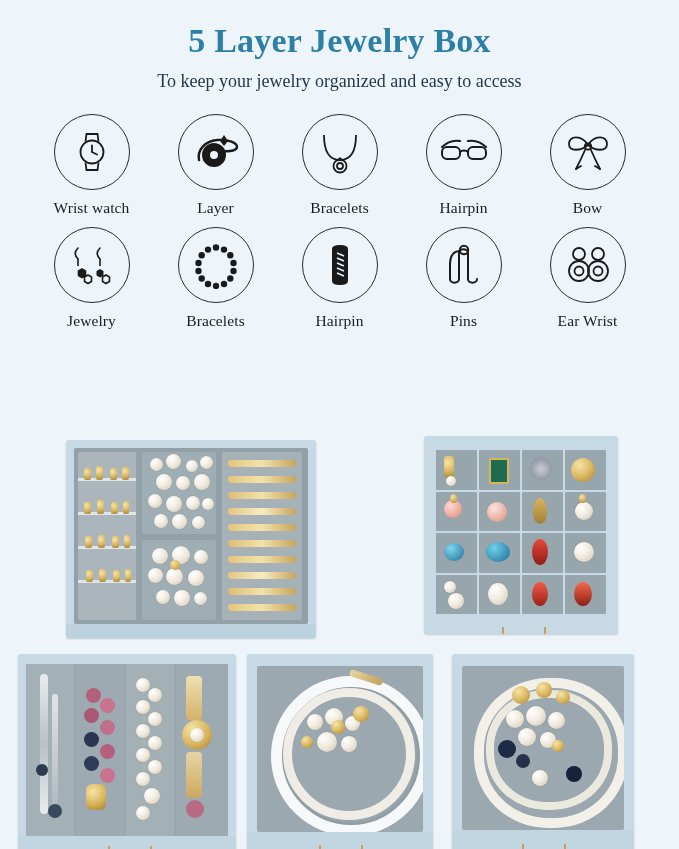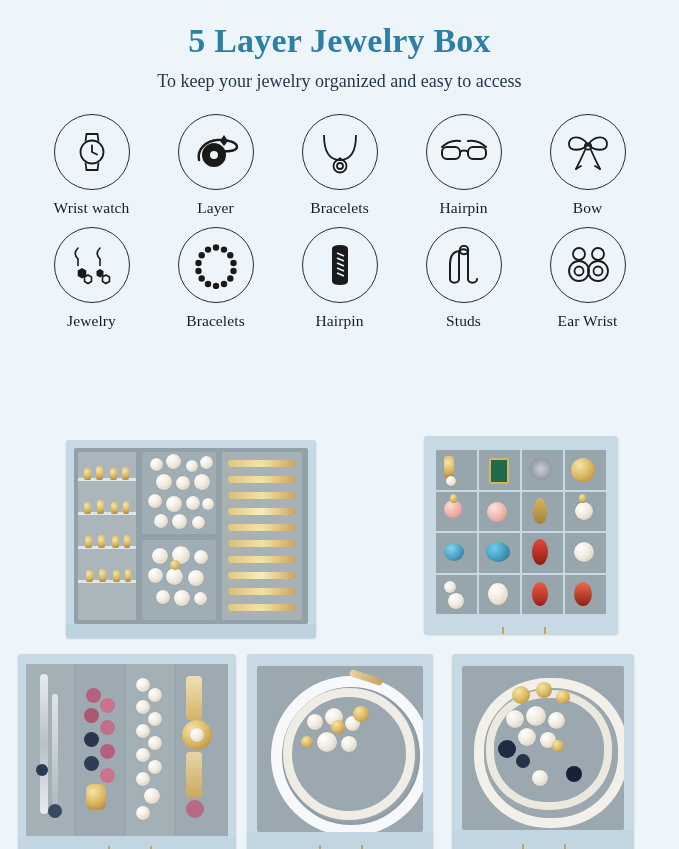--- a/index.html
+++ b/index.html
@@ -256,21 +256,21 @@
       <div class="icon-label">Hairpin</div>
     </div>
 
     <div class="icon-cell">
       <div class="icon-circle">
         <svg width="44" height="48" viewBox="0 0 44 48" fill="none" stroke="#1a1a1a" stroke-width="2">
           <path d="M18 10 C10 10 8 16 8 24 L8 38 C8 43 17 43 17 38 L17 12 C17 7 26 7 26 12 L26 38 C26 43 35 43 35 38" stroke-linecap="round"></path>
           <circle cx="22" cy="9" r="4.2"></circle>
         </svg>
       </div>
-      <div class="icon-label">Studs</div>
+      <div class="icon-label">Pins</div>
     </div>
 
     <div class="icon-cell">
       <div class="icon-circle">
         <svg width="50" height="48" viewBox="0 0 50 48" fill="none" stroke="#1a1a1a" stroke-width="1.8">
           <circle cx="16" cy="13" r="6"></circle>
           <circle cx="16" cy="30" r="10"></circle>
           <circle cx="35" cy="13" r="6"></circle>
           <circle cx="35" cy="30" r="10"></circle>
           <circle cx="16" cy="30" r="4.5"></circle>

